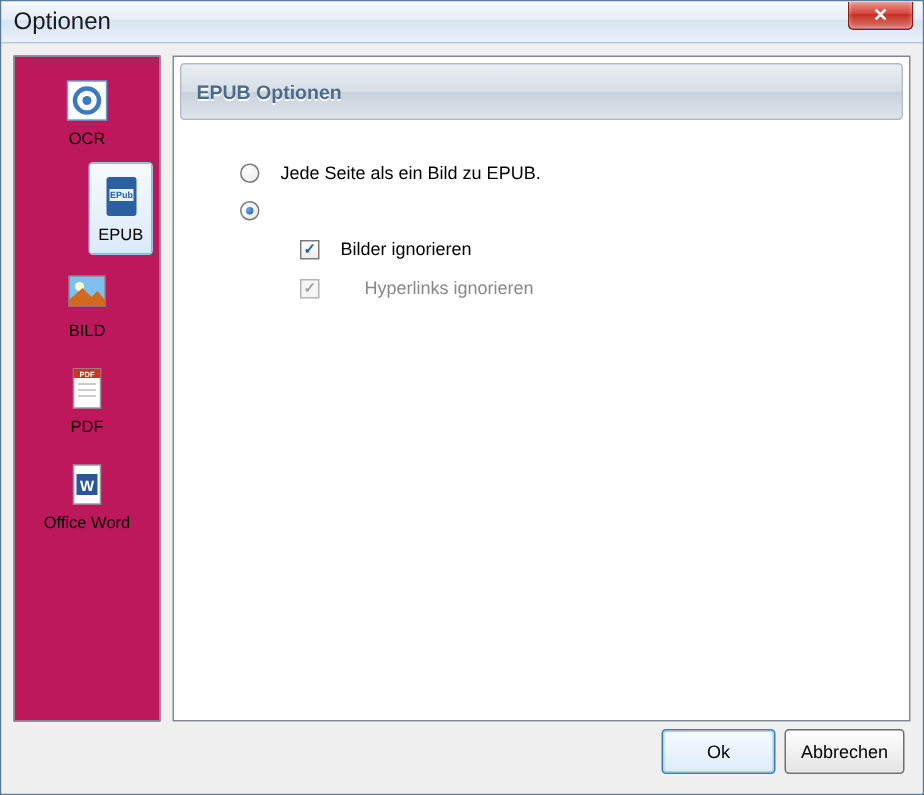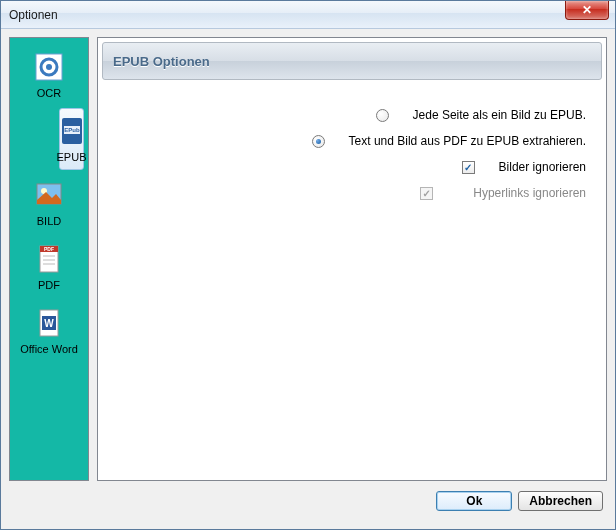--- a/index.html
+++ b/index.html
@@ -24,21 +24,21 @@
     height: 28px;
     background: linear-gradient(to bottom, #f4f8fc 0%, #e6eef7 45%, #d7e4f2 46%, #e9f1fa 100%);
     border-bottom: 1px solid #b7c9de;
     display: flex;
     align-items: center;
     padding: 0 0 0 8px;
     position: relative;
   }
   .titlebar-title {
     color: #1a1a1a;
-    font-size: 12px;
+    font-size: 16px;
   }
   .close-btn {
     position: absolute;
     right: 6px;
     top: 0;
     width: 44px;
     height: 19px;
     background: linear-gradient(to bottom, #e7988f 0%, #d6453a 45%, #c62d1f 46%, #d9796f 100%);
     border: 1px solid #8b1a0f;
     border-top: none;
@@ -57,22 +57,22 @@
     flex-direction: column;
     padding: 8px;
     background: #f0f0f0;
   }
   .main-row {
     flex: 1;
     display: flex;
     gap: 8px;
   }
   .sidebar {
-    width: 80px;
-    background: #14b8a6;
+    width: 98px;
+    background: #be185d;
     border: 1px solid #828790;
     padding: 6px 4px;
     display: flex;
     flex-direction: column;
     gap: 2px;
   }
   .side-item {
     display: flex;
     flex-direction: column;
     align-items: center;
@@ -122,22 +122,21 @@
   }
   .options {
     padding: 24px 20px 0 44px;
     display: flex;
     flex-direction: column;
     gap: 12px;
   }
   .radio-row, .check-row {
     display: flex;
     align-items: center;
-    gap: 24px;
-    justify-content: flex-end;
+    gap: 14px;
   }
   .check-row.indent {
     margin-left: 40px;
   }
   .radio-dot {
     width: 13px; height: 13px;
     border: 1px solid #7a7a7a;
     border-radius: 50%;
     background: radial-gradient(circle at 35% 35%, #fff, #e8e8e8);
     display: flex; align-items: center; justify-content: center;
@@ -167,31 +166,30 @@
   .footer {
     height: 40px;
     display: flex;
     align-items: center;
     justify-content: flex-end;
     gap: 6px;
     padding-right: 4px;
   }
   .dlg-btn {
     min-width: 76px;
-    height: 20px;
+    height: 30px;
     border: 1px solid #707070;
     border-radius: 3px;
     background: linear-gradient(to bottom, #fdfdfd, #e4e4e4);
     display: flex;
     align-items: center;
     justify-content: center;
     font-size: 12px;
     cursor: pointer;
     padding: 0 10px;
-    font-weight: bold;
   }
   .dlg-btn.default {
     border-color: #3c7fb1;
     box-shadow: 0 0 0 1px #a8d1ef inset;
     background: linear-gradient(to bottom, #f7fbff, #dcecfb);
   }
 </style>
 </head>
 <body>
 
@@ -279,21 +277,20 @@
 
           <div class="radio-row">
             <span class="radio-dot"></span>
             <span class="opt-label">Jede Seite als ein Bild zu EPUB.</span>
           </div>
 
           <div class="radio-row">
             <span class="radio-dot checked">
                 <span class="inner"></span>
               </span>
-            <span class="opt-label">Text und Bild aus PDF zu EPUB extrahieren.</span>
           </div>
 
           <div class="check-row indent">
             <span class="chk">✓</span>
             <span class="opt-label">Bilder ignorieren</span>
           </div>
 
           <div class="check-row indent">
             <span class="chk disabled">✓</span>
             <span class="opt-label disabled">Hyperlinks ignorieren</span>

